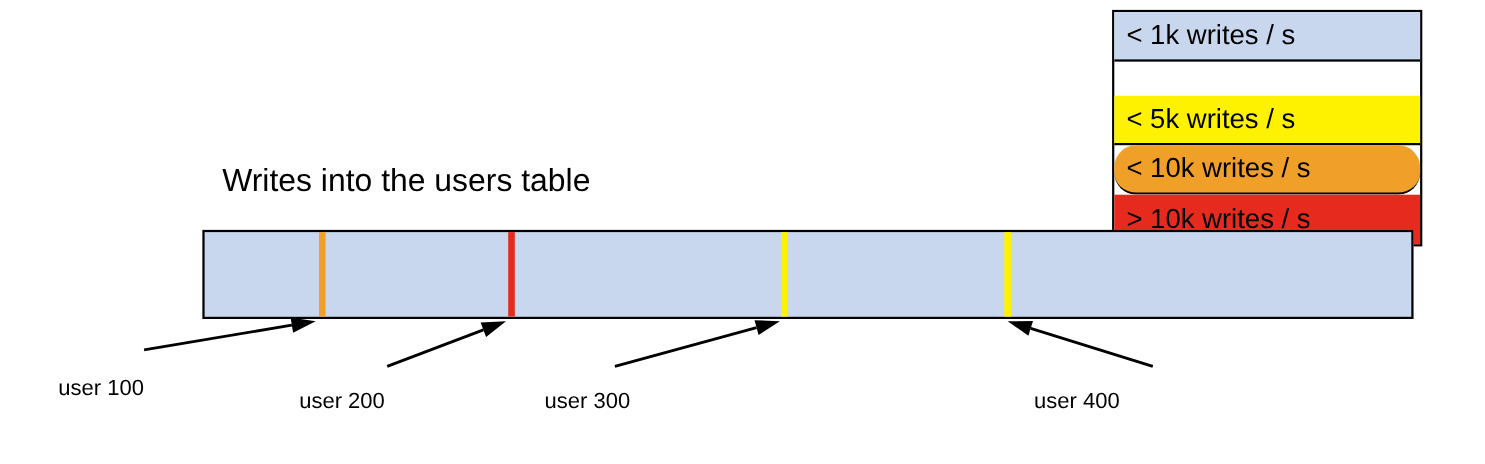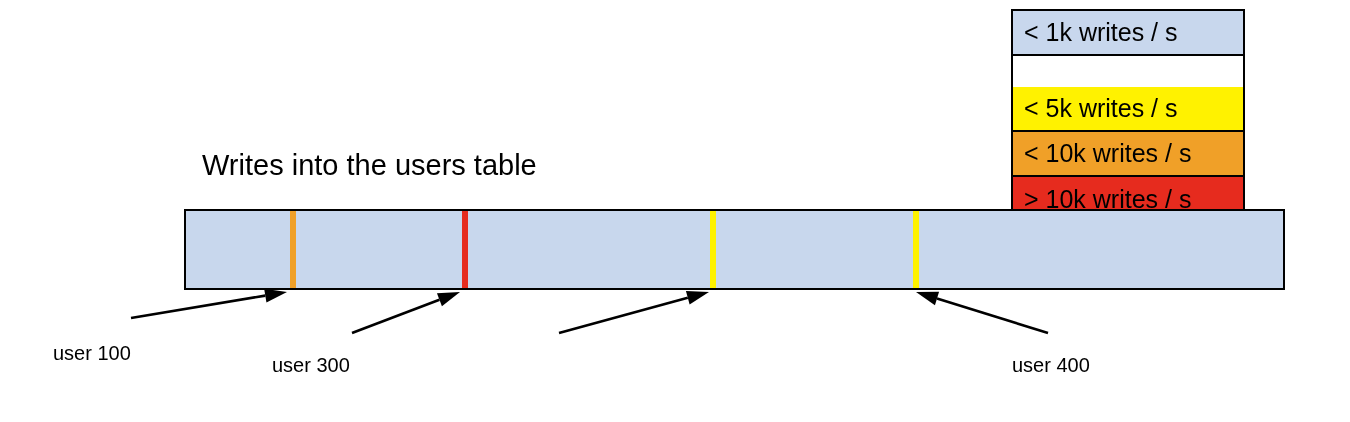--- a/index.html
+++ b/index.html
@@ -22,21 +22,21 @@
     top: 0;
     width: 1350px;
     height: 422px;
   }
 
   
   .legend {
     position: absolute;
     left: 1011px;
     top: 9px;
-    width: 234px;
+    width: 282px;
     border: 2px solid #000000;
     box-sizing: border-box;
   }
   .legend-row {
     height: 45px;
     box-sizing: border-box;
     display: flex;
     align-items: center;
     padding-left: 11px;
     border-bottom: 2px solid #000000;
@@ -100,21 +100,21 @@
 
 <div id="stage">
 
   <div class="legend">
     <div class="legend-row" style="background: rgb(200, 215, 237);">
       <span>&lt; 1k writes / s</span>
     </div>
     <div class="legend-row" style="background: rgb(255, 242, 0); margin-top: 31px;">
       <span>&lt; 5k writes / s</span>
     </div>
-    <div class="legend-row" style="background: rgb(240, 160, 40);">
+    <div class="legend-row" style="background: rgb(240, 160, 40); border-radius: 20px;">
       <span>&lt; 10k writes / s</span>
     </div>
     <div class="legend-row" style="background: rgb(230, 43, 30);">
       <span>&gt; 10k writes / s</span>
     </div>
   </div>
 
   <div class="chart-title">Writes into the users table</div>
 
   <div class="bar" style="left: 184px; top: 209px; width: 1101px; height: 81px; background: rgb(200, 215, 237); border-color: rgb(0, 0, 0);">
@@ -131,16 +131,17 @@
         <line x1="352" y1="333" x2="439.4322328366768" y2="299.80813383052083" stroke="#000000" stroke-width="2.6"></line>
         <polygon points="460,292 441.91663905547887,306.3524233824873 436.94782661787474,293.26384427855436" fill="#000000" stroke="none"></polygon>
         <line x1="559" y1="333" x2="687.7784641603884" y2="297.80055312949384" stroke="#000000" stroke-width="2.6"></line>
         <polygon points="709,292 689.6240947015909,304.5528599875521 685.9328336191858,291.0482462714356" fill="#000000" stroke="none"></polygon>
         <line x1="1048" y1="333" x2="937.0098567363927" y2="298.52578883478867" stroke="#000000" stroke-width="2.6"></line>
         <polygon points="916,292 939.0862440929164,291.8408344186637 934.933469379869,305.21074325091365" fill="#000000" stroke="none"></polygon>
       </g>
   </svg>
 
   <div class="callout-label" style="left: 53px; top: 338px;">user 100</div>
-  <div class="callout-label" style="left: 272px; top: 350px;">user 300</div>
-  <div class="callout-label" style="left: 1012px; top: 350px;">user 400</div>
+  <div class="callout-label" style="left: 272px; top: 350px;">user 200</div>
+  <div class="callout-label" style="left: 495px; top: 350px;">user 300</div>
+  <div class="callout-label" style="left: 940px; top: 350px;">user 400</div>
 
 </div>
 
 </body></html>

